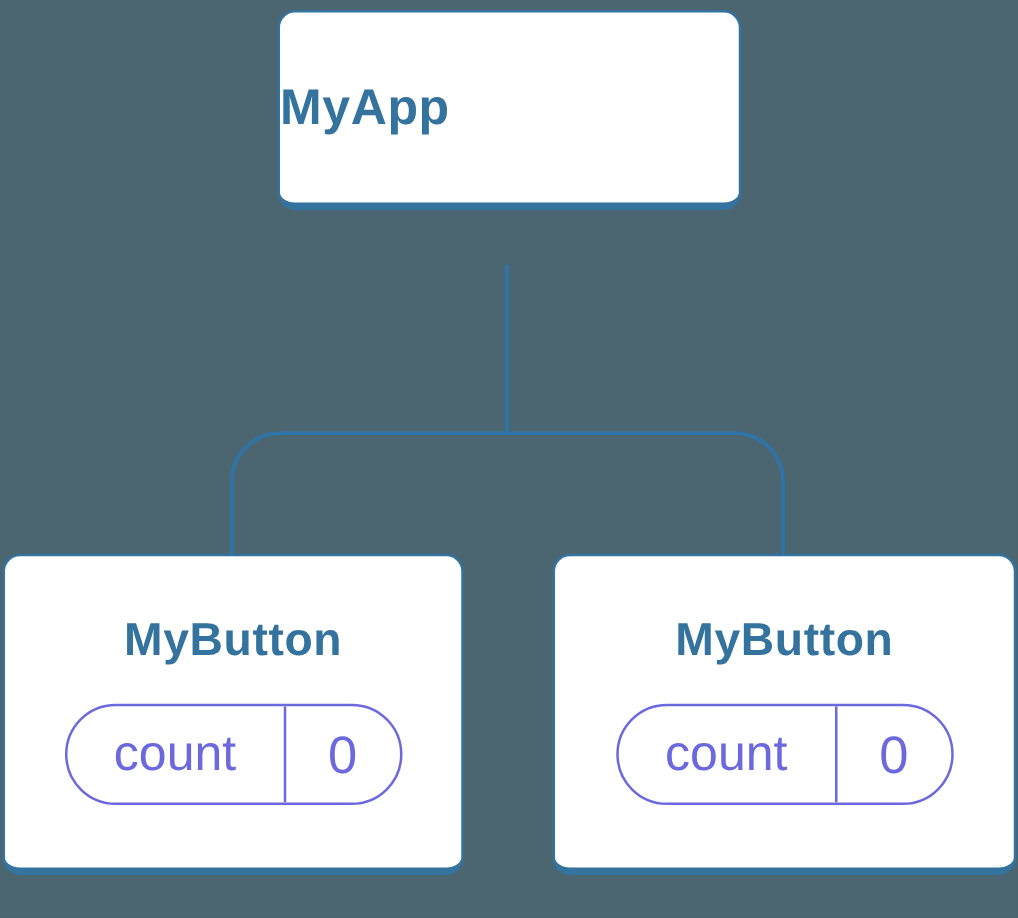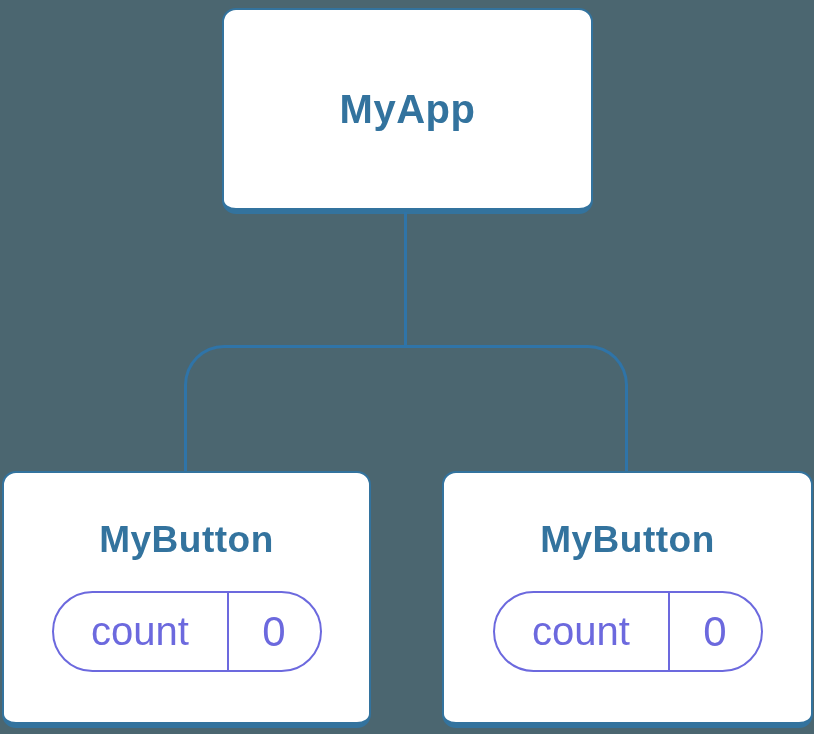--- a/index.html
+++ b/index.html
@@ -23,24 +23,24 @@
     position: absolute;
     background: var(--node-bg);
     border: 2px solid var(--blue);
     border-bottom-width: 6px;
     border-radius: 14px;
   }
   .node-root {
     left: 222px;
     top: 8px;
     width: 371px;
-    height: 206px;
+    height: 160px;
     display: flex;
     align-items: center;
-    justify-content: center;
+    justify-content: flex-start;
   }
   .node-label {
     color: var(--blue);
     font-weight: 600;
     font-size: 40px;
     letter-spacing: 0.5px;
   }
   .node-child .node-label { font-size: 37px; }
   .connector-stem {
     position: absolute;
@@ -54,21 +54,21 @@
     position: absolute;
     left: 184px;
     top: 345px;
     width: 444px;
     height: 127px;
     border: 3px solid var(--line);
     border-bottom: none;
     border-radius: 40px 40px 0 0;
   }
   .node-child {
-    top: 471px;
+    top: 443px;
     width: 369px;
     height: 257px;
     display: flex;
     flex-direction: column;
     align-items: center;
     padding-top: 46px;
   }
   .node-child.left { left: 2px; }
   .node-child.right { left: 442px; width: 371px; }
   .state-pill {

